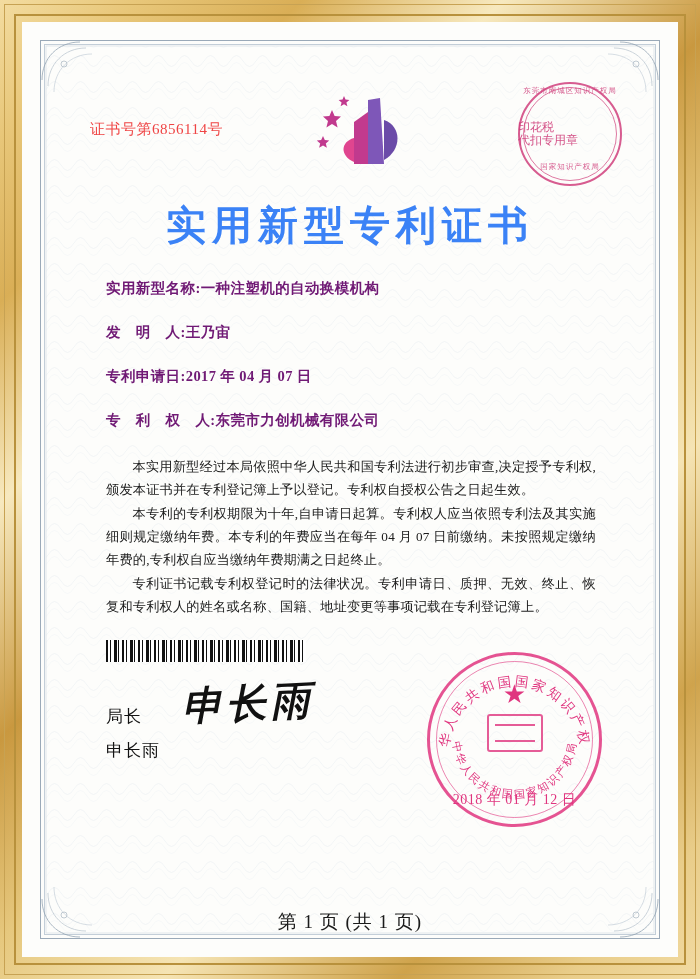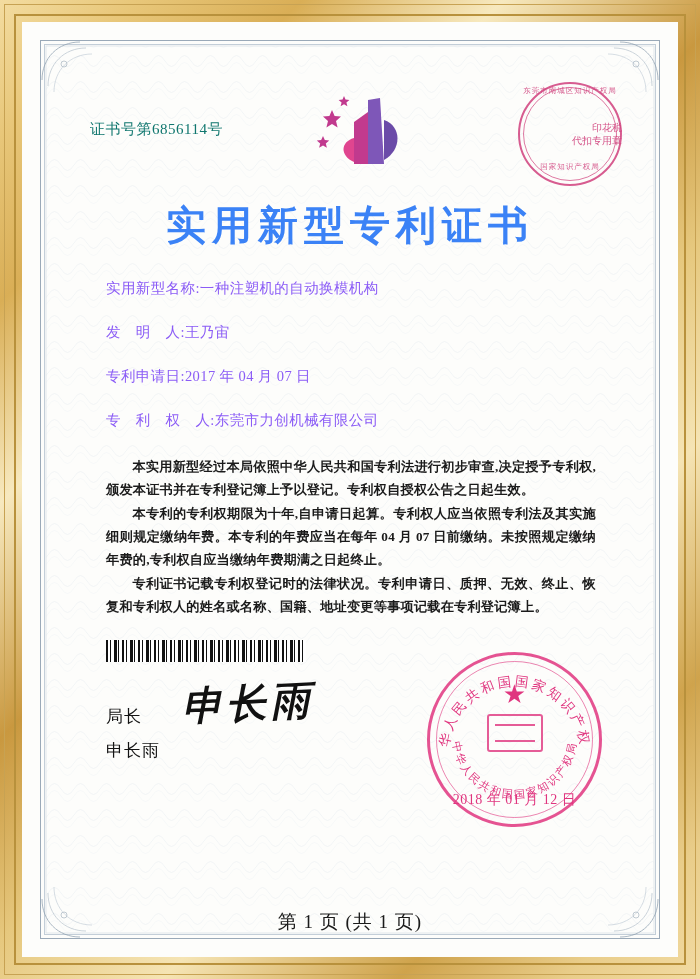--- a/index.html
+++ b/index.html
@@ -91,21 +91,21 @@
   
   .header-row {
     position: relative;
     height: 120px;
   }
   .cert-no {
     position: absolute;
     left: 26px;
     top: 52px;
     font-size: 15px;
-    color: #0f766e;
+    color: #ef4444;
     letter-spacing: 0.5px;
     font-family: "Liberation Serif", serif;
   }
   .logo {
     position: absolute;
     left: 246px;
     top: 24px;
     width: 110px;
     height: 100px;
   }
@@ -126,23 +126,23 @@
   .seal-top .ring2 {
     position: absolute;
     inset: 5px;
     border: 1px solid #d0407c;
     border-radius: 50%;
     opacity: 0.7;
   }
   .seal-top .txt {
     position: absolute;
     width: 100%;
-    text-align: right;
+    text-align: left;
     color: #d0407c;
-    font-size: 10px;
+    font-size: 12px;
     line-height: 11px;
     font-family: Liberation Sans, sans-serif;
     opacity: 0.9;
   }
   .seal-top .txt.l1 { top: 40px; }
   .seal-top .txt.l2 { top: 53px; }
   .seal-top .arc {
     position: absolute;
     width: 100%;
     text-align: center;
@@ -165,41 +165,41 @@
     margin-bottom: 26px;
     font-family: "DejaVu Sans", sans-serif;
   }
 
   
   .fields {
     margin: 0 38px 0 42px;
   }
   .field {
     font-size: 14.5px;
-    color: #8b5cf6;
+    color: #701a75;
     margin-bottom: 25px;
     letter-spacing: 0.4px;
     white-space: nowrap;
+    font-weight: bold;
   }
   .field .lbl { display: inline; }
   .field .val { display: inline; }
 
   
   .paras {
     margin: 14px 40px 0 42px;
   }
   .para {
     font-size: 13.2px;
     line-height: 23px;
     color: #1b1b1b;
     text-indent: 2em;
     text-align: justify;
     letter-spacing: 0.2px;
     margin: 0 0 1px 0;
-    font-weight: bold;
   }
 
   
   .footer {
     position: relative;
     margin-top: 22px;
     height: 190px;
   }
   .barcode {
     position: absolute;

